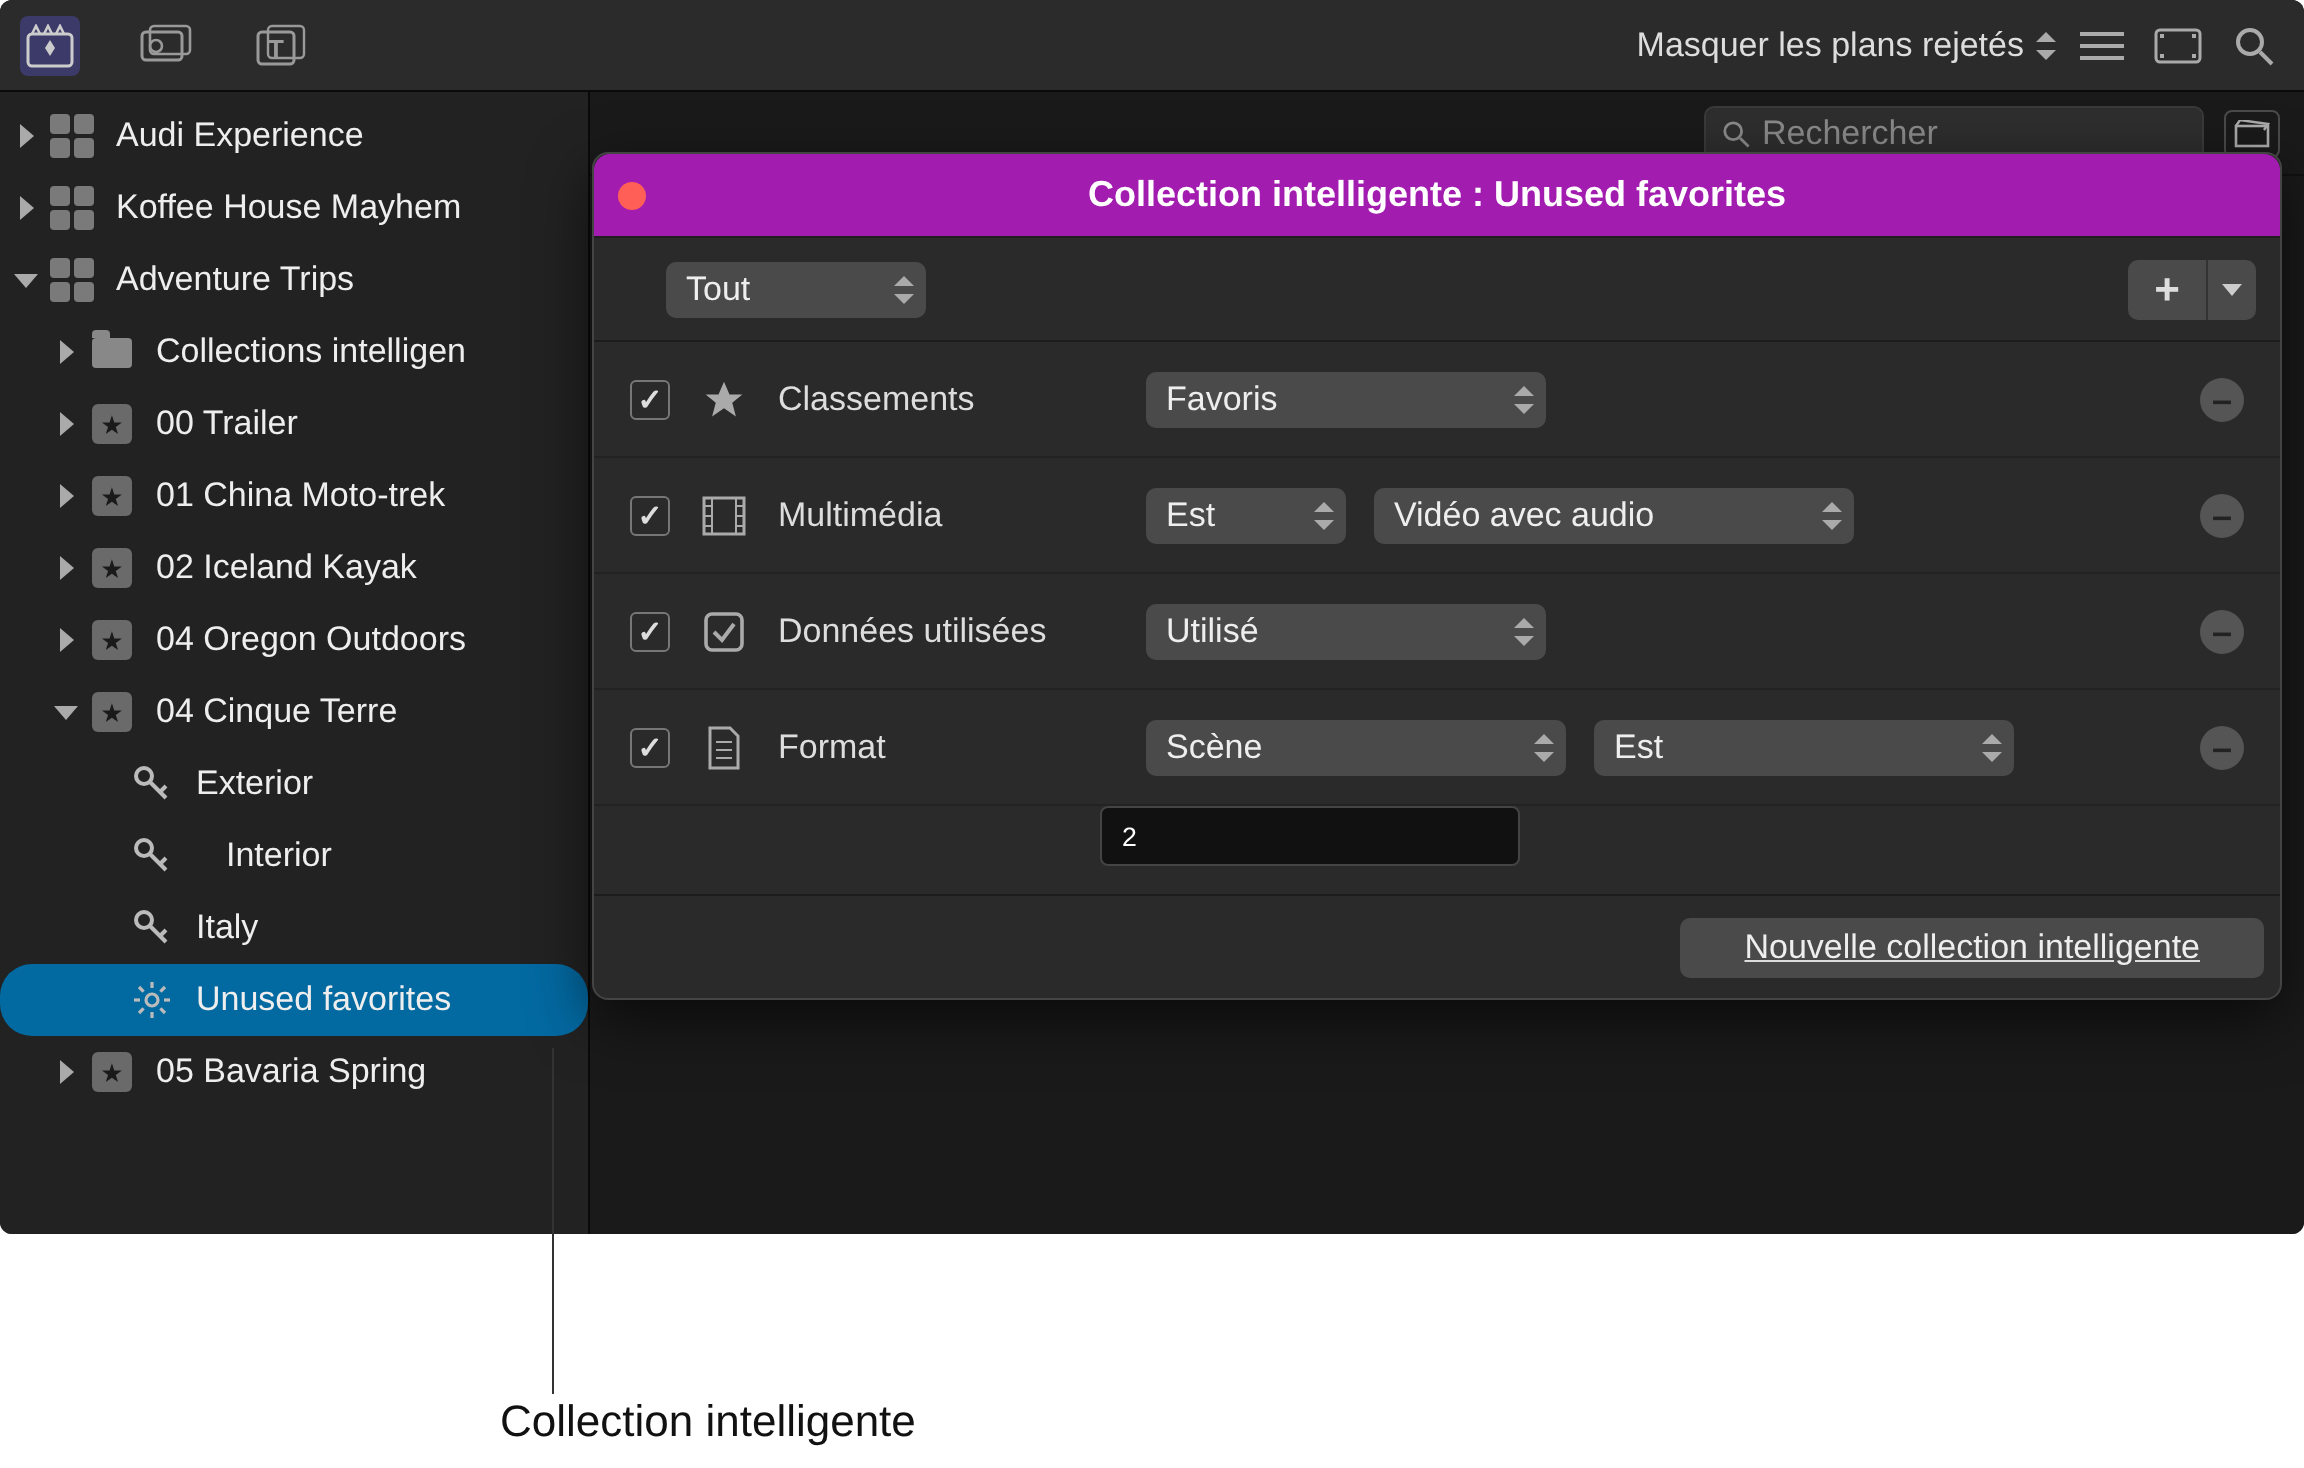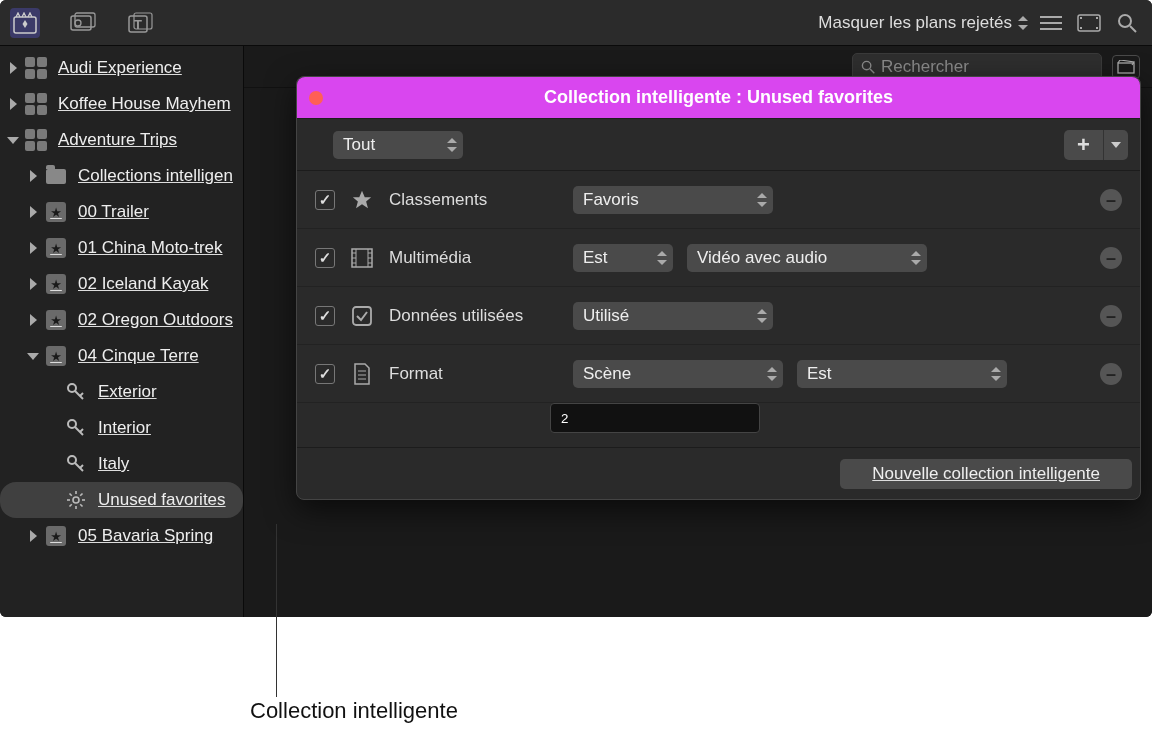--- a/index.html
+++ b/index.html
@@ -35,25 +35,25 @@
   .icon-btn { width:30px; height:30px; display:flex; align-items:center; justify-content:center; color:#bbb; }
   .icon-active { background:#3b3a68; border-radius:4px; color:#ddd; }
   .reject-menu { color:#ddd; display:flex; align-items:center; gap:6px; }
   .updown { width:10px; height:14px; position:relative; }
   .updown::before, .updown::after { content:""; position:absolute; left:0; width:0; height:0; border-left:5px solid transparent; border-right:5px solid transparent; }
   .updown::before { top:0; border-bottom:5px solid #aaa; }
   .updown::after { bottom:0; border-top:5px solid #aaa; }
 
   
   .main { display:flex; height:calc(100% - 46px); }
-  .sidebar { width:244px; background:#222; border-right:1px solid #0a0a0a; overflow:hidden; padding-top:4px;text-decoration:underline; }
+  .sidebar { width:295px; background:#222; border-right:1px solid #0a0a0a; overflow:hidden; padding-top:4px; }
   .content { flex:1; background:#1a1a1a; position:relative; }
 
   .row { display:flex; align-items:center; height:36px; padding-left:6px; gap:4px; color:#eee; }
-  .row.selected { background:#404040;border-radius:16px; }
+  .row.selected { background:#0369a1;border-radius:16px; }
   .disclosure { width:14px; display:inline-flex; justify-content:center; color:#999; }
   .tri-right { width:0;height:0;border-top:6px solid transparent;border-bottom:6px solid transparent;border-left:7px solid #aaa; }
   .tri-down { width:0;height:0;border-left:6px solid transparent;border-right:6px solid transparent;border-top:7px solid #aaa; }
   .lib-icon { width:24px;height:24px; display:inline-flex; align-items:center; justify-content:center; }
   .lib-grid { width:22px; height:22px; display:grid; grid-template-columns:1fr 1fr; grid-template-rows:1fr 1fr; gap:2px; }
   .lib-grid span { background:#7a7a7a; border-radius:2px; }
   .star-box { width:20px;height:20px;background:#6a6a6a;border-radius:3px;display:flex;align-items:center;justify-content:center;color:#1a1a1a;font-size:13px; }
   .folder-icon { width:20px;height:15px;background:#888;border-radius:2px;position:relative; }
   .folder-icon::before { content:"";position:absolute;top:-4px;left:0;width:9px;height:4px;background:#888;border-radius:2px 2px 0 0; }
 
@@ -72,21 +72,21 @@
     border:1px solid #444;
     border-radius:8px;
     box-shadow:0 10px 30px rgba(0,0,0,0.6);
     z-index:10;
   }
   .panel-title {
     height:42px; display:flex; align-items:center; justify-content:center;
     color:#fff; font-weight:600; font-size:18px;
     position:relative;
     border-bottom:1px solid #1e1e1e;
-    background:#d946ef;
+    background:#a21caf;
     border-radius:8px 8px 0 0;
   }
   .close-dot { position:absolute; left:12px; width:14px;height:14px;border-radius:50%;background:#ff5f56; }
   .panel-top { height:52px; display:flex; align-items:center; padding:0 12px; border-bottom:1px solid #1c1c1c; }
   .select {
     background:#4a4a4a; color:#eee; border-radius:5px; height:28px;
     display:inline-flex; align-items:center; padding:0 24px 0 10px;
     position:relative; min-width:80px;
   }
   .select .updown { position:absolute; right:6px; }
@@ -269,21 +269,21 @@
           </span>
           <span style="margin-left: 6px;">02 Iceland Kayak</span>
         </div>
         <div class="row">
           <span class="disclosure" style="margin-left: 20px;">
             <span class="tri-right"></span>
           </span>
           <span class="lib-icon">
             <span class="star-box">★</span>
           </span>
-          <span style="margin-left: 6px;">02 Oregon Outdoors</span>
+          <span style="margin-left: 6px;">04 Oregon Outdoors</span>
         </div>
         <div class="row">
           <span class="disclosure" style="margin-left: 20px;">
             <span class="tri-down"></span>
           </span>
           <span class="lib-icon">
             <span class="star-box">★</span>
           </span>
           <span style="margin-left: 6px;">04 Cinque Terre</span>
         </div>
@@ -300,21 +300,21 @@
         </div>
         <div class="row">
           <span class="disclosure" style="margin-left: 40px;"></span>
           <span class="lib-icon">
             <svg width="20" height="20" viewBox="0 0 20 20">
               <circle cx="6" cy="6" r="4" fill="none" stroke="#bbb" stroke-width="2"></circle>
               <line x1="9" y1="9" x2="17" y2="17" stroke="#bbb" stroke-width="2"></line>
               <line x1="14" y1="14" x2="17" y2="11" stroke="#bbb" stroke-width="2"></line>
             </svg>
           </span>
-          <span style="margin-left: 6px;">Interior</span>
+          <span style="margin-left: 21px;">Interior</span>
         </div>
         <div class="row">
           <span class="disclosure" style="margin-left: 40px;"></span>
           <span class="lib-icon">
             <svg width="20" height="20" viewBox="0 0 20 20">
               <circle cx="6" cy="6" r="4" fill="none" stroke="#bbb" stroke-width="2"></circle>
               <line x1="9" y1="9" x2="17" y2="17" stroke="#bbb" stroke-width="2"></line>
               <line x1="14" y1="14" x2="17" y2="11" stroke="#bbb" stroke-width="2"></line>
             </svg>
           </span>

